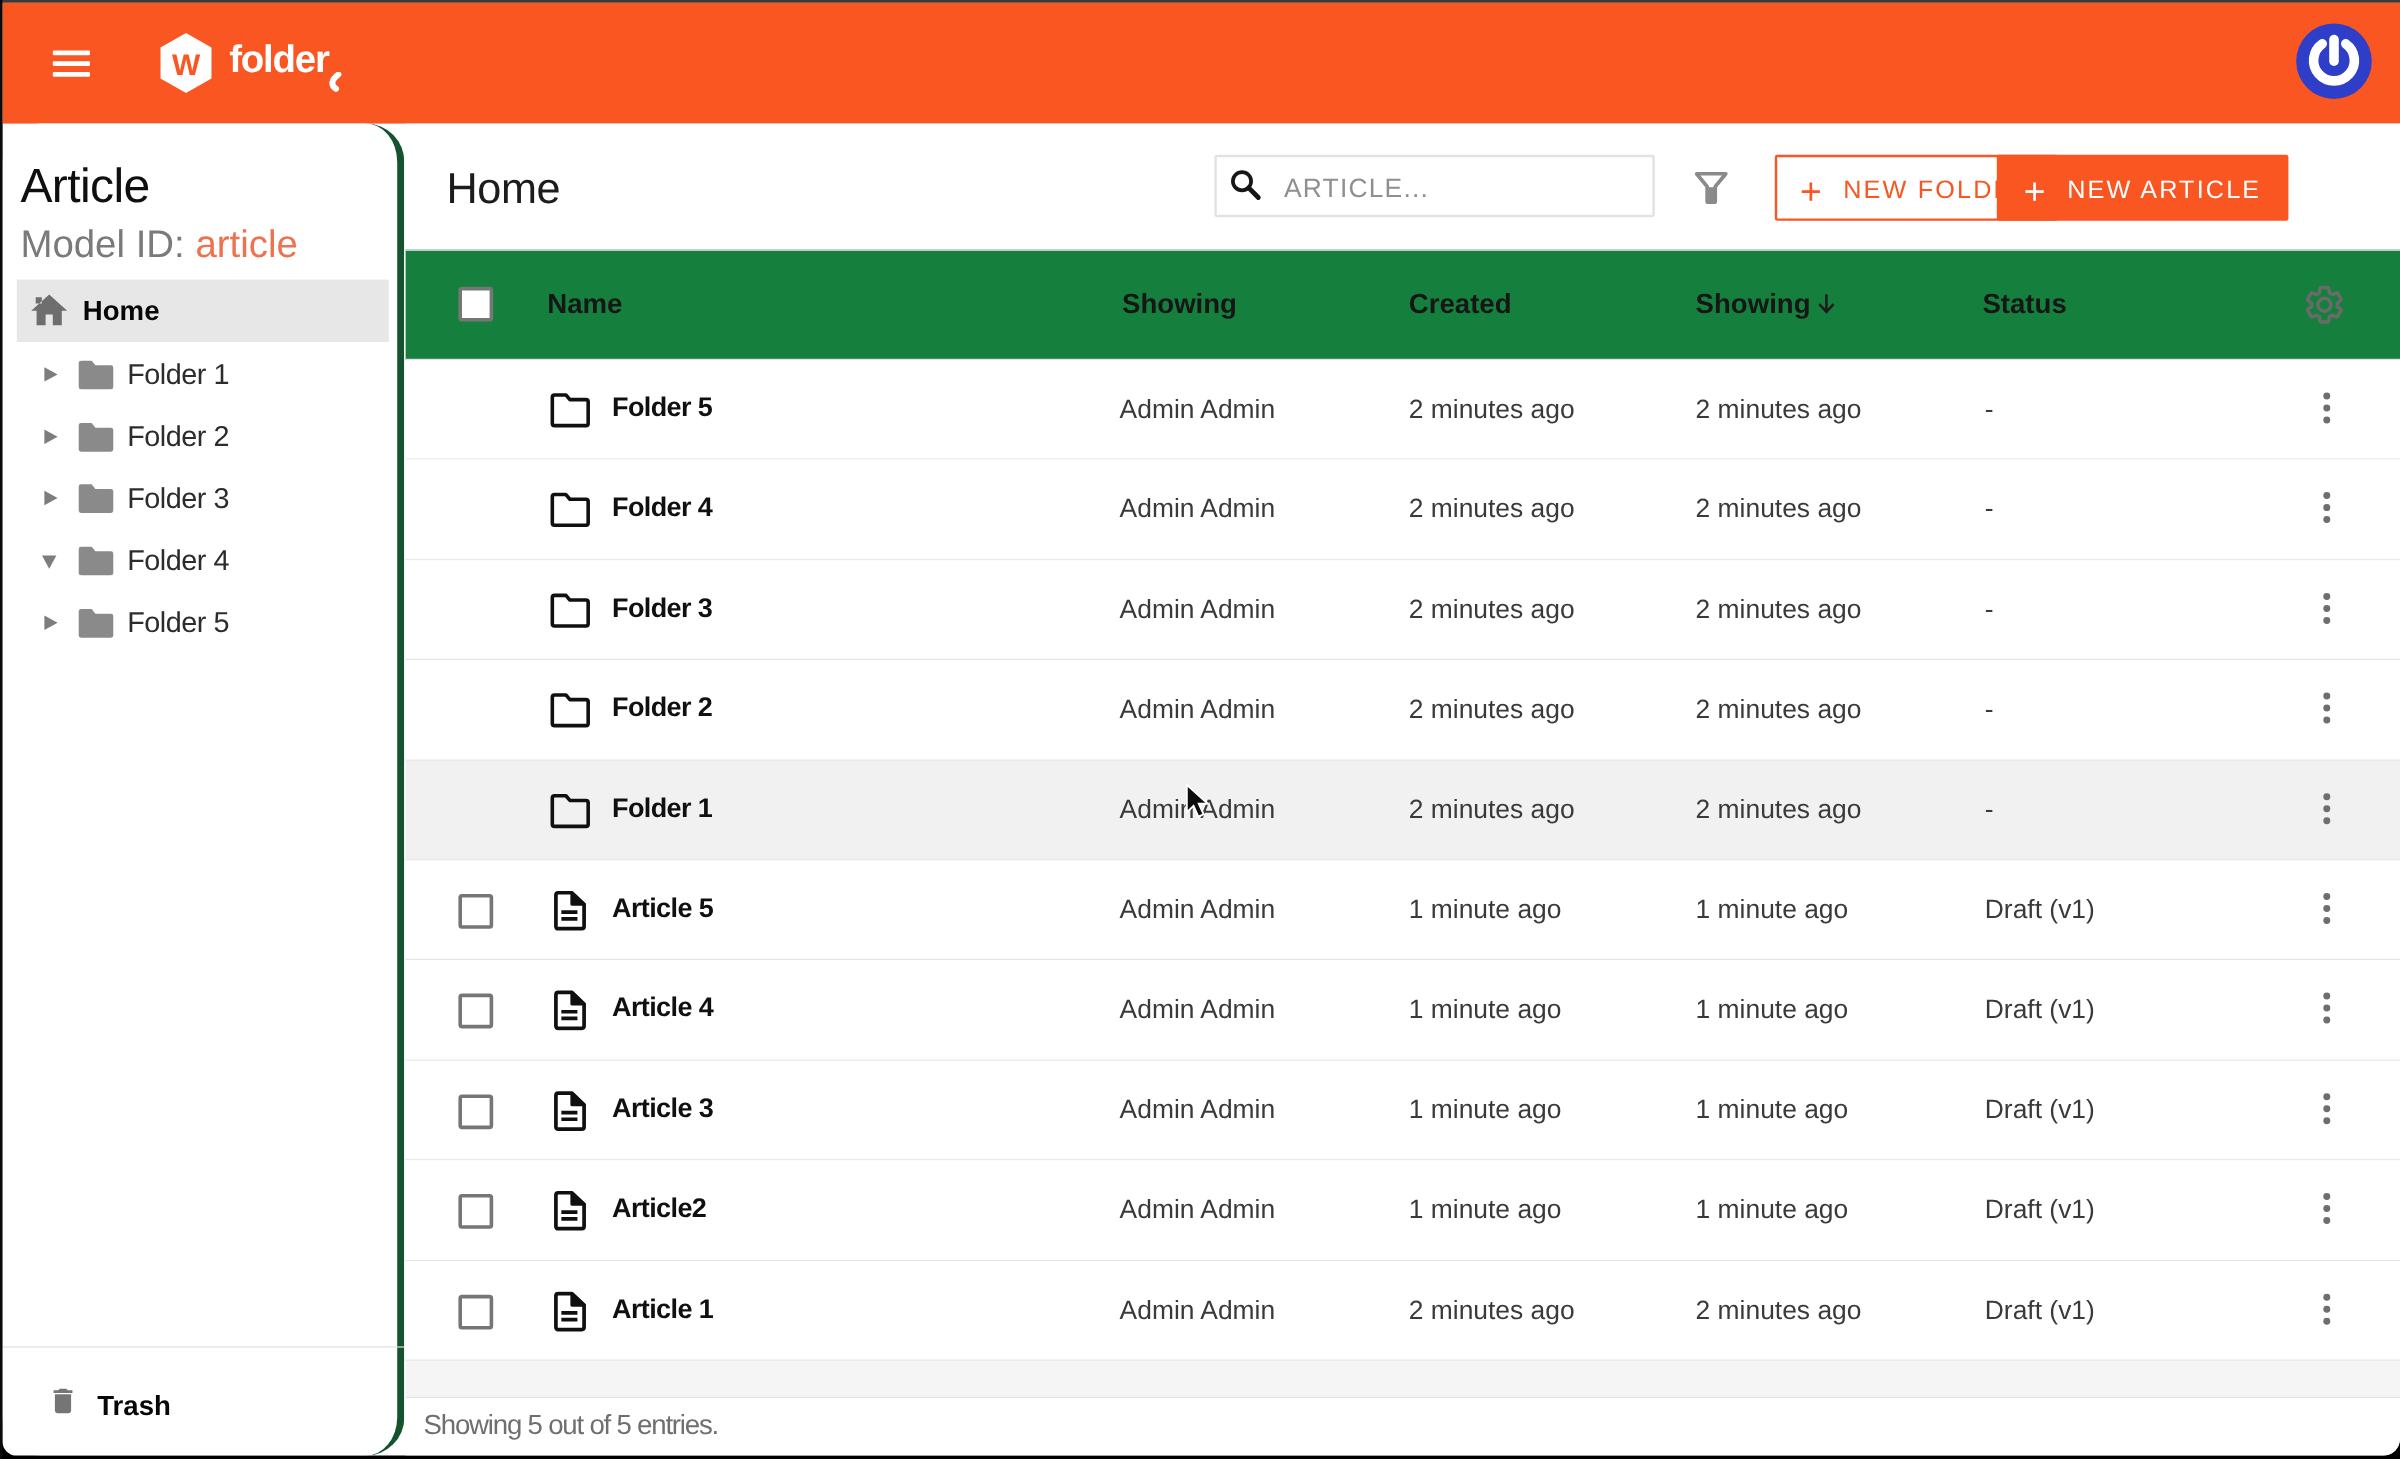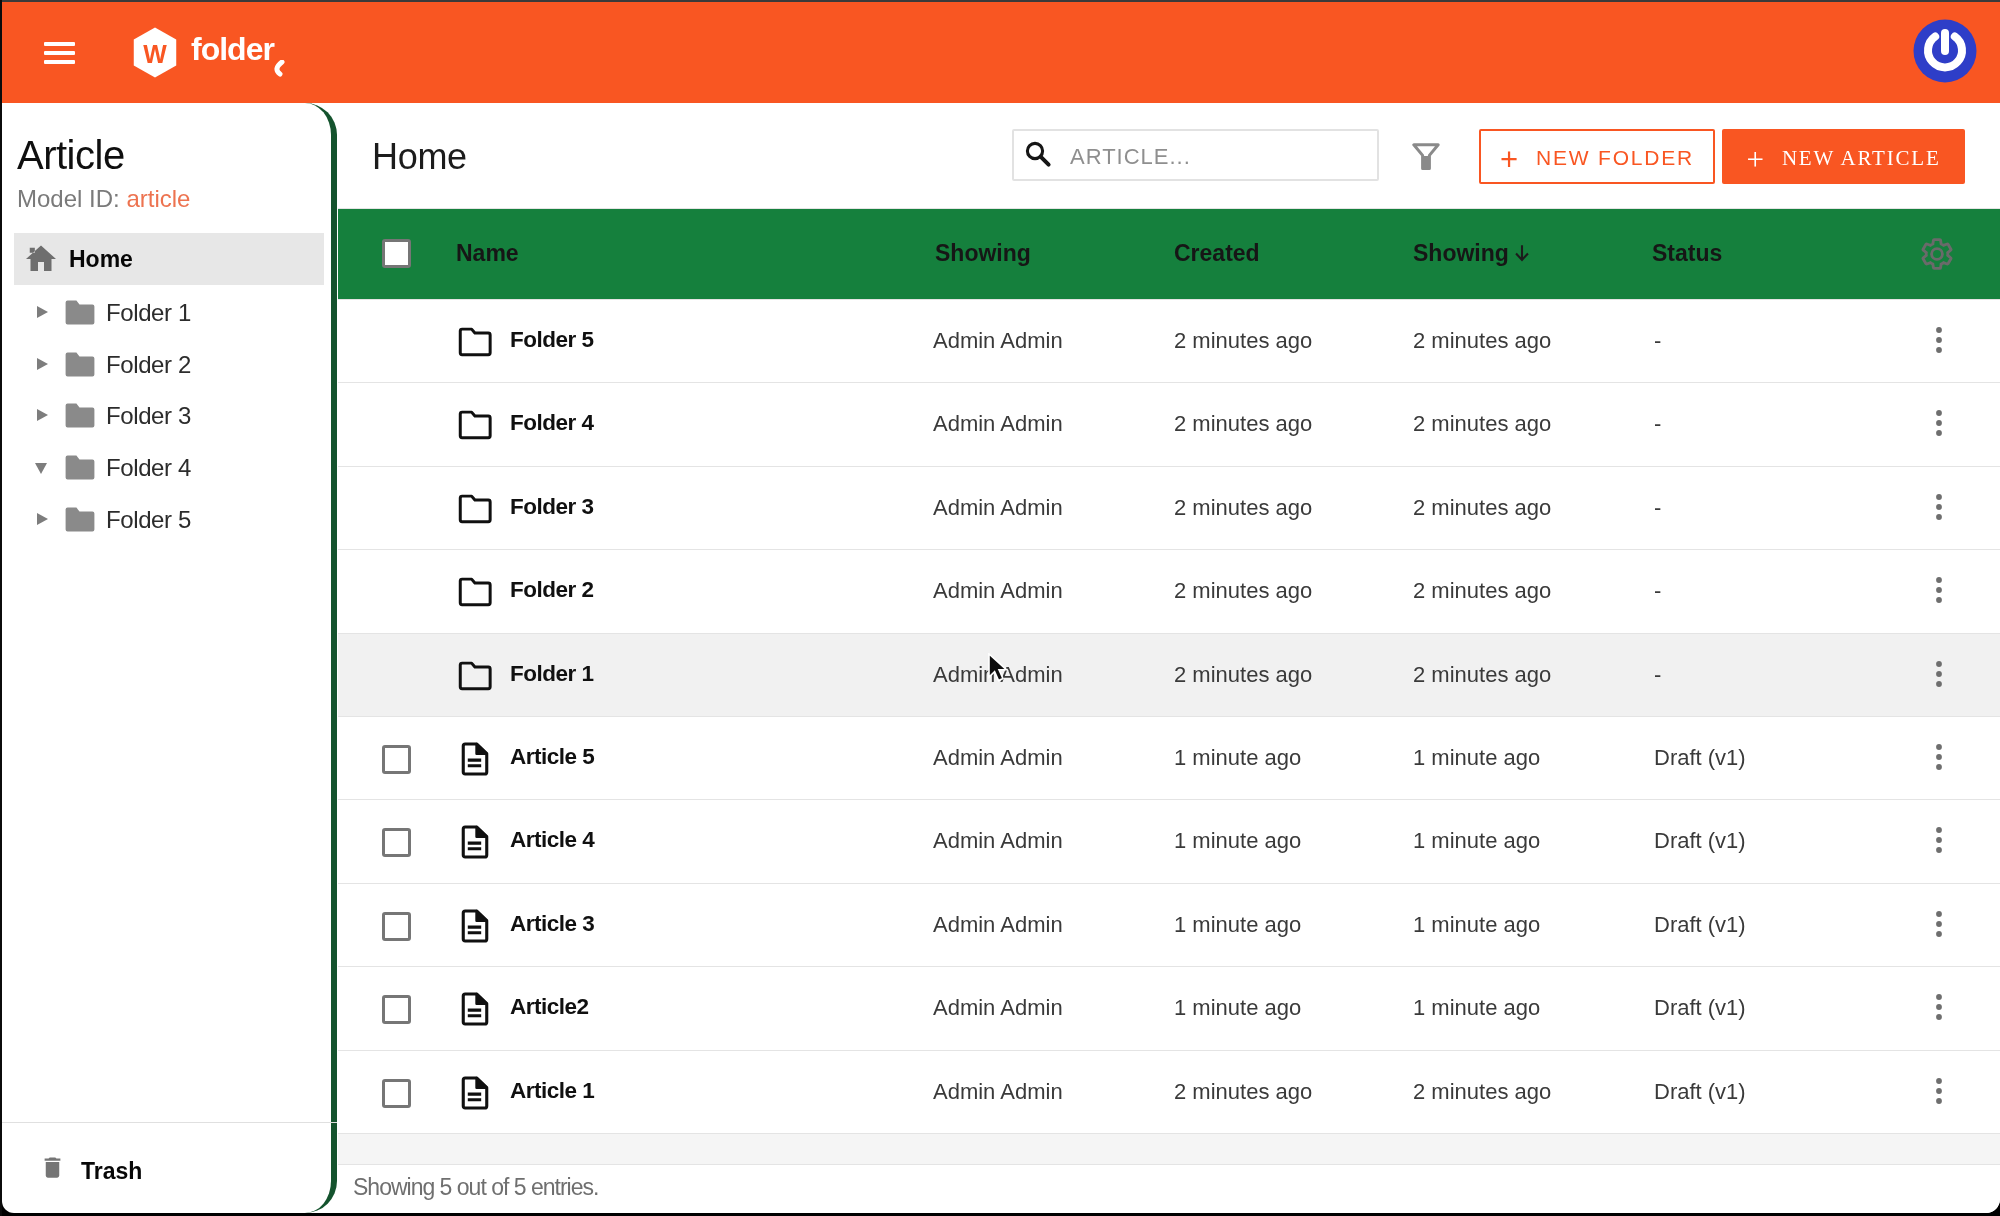--- a/index.html
+++ b/index.html
@@ -10,21 +10,21 @@
 #leftline { position:absolute; left:0; top:0; width:2px; height:1216px; background:#0b0b0b; z-index:50; }
 
 
 #appbar { position:absolute; left:0; top:0; width:1998px; height:101px; background:#F95622; }
 .hbar { position:absolute; left:42px; width:31px; height:4px; background:#fff; border-radius:1px; }
 #logotext { position:absolute; left:189px; top:29px; color:#fff; font-size:32px; font-weight:bold; letter-spacing:-1px; }
 
 
 #sidebar { position:absolute; left:0; top:101px; width:335px; height:1110px; background:#fff; border-right:6px solid #14532d;border-radius:32px; }
 #sidebar h1 { position:absolute; left:15px; top:30px; font-size:40px; font-weight:400; color:#0f0f0f; letter-spacing:-0.5px; }
-#modelid { position:absolute; left:15px; top:82px; font-size:24px; color:#7a7a7a; }
+#modelid { position:absolute; left:15px; top:82px; font-size:32px; color:#7a7a7a; }
 #modelid b { color:#ED7350; font-weight:400; }
 #homeitem { position:absolute; left:12px; top:130px; width:310px; height:52px; background:#e7e7e7; }
 
 #homeitem span { position:absolute; left:55px; top:13px; font-size:23px; font-weight:bold; color:#070707; }
 .sitem { position:absolute; left:0; width:335px; height:52px; }
 .tri-r { position:absolute; left:35px; top:20px; width:0; height:0; border-left:11px solid #7d7d7d; border-top:6.5px solid transparent; border-bottom:6.5px solid transparent; }
 .tri-d { position:absolute; left:33px; top:22px; width:0; height:0; border-top:11px solid #7d7d7d; border-left:6.5px solid transparent; border-right:6.5px solid transparent; }
 .sfold { position:absolute; left:62px; top:13px; }
 .slabel { position:absolute; left:104px; top:13px; font-size:24px; color:#2c2c2c; letter-spacing:-0.4px; }
 #newfolder { position:absolute; left:0px; top:446px; width:335px; height:52px; }
@@ -36,21 +36,21 @@
 
 
 #main { position:absolute; left:336px; top:101px; width:1662px; height:1110px; background:#fff; }
 #heading { position:absolute; left:34px; top:33px; font-size:36px; color:#1c1c1c; letter-spacing:-0.3px; }
 #search { position:absolute; left:674px; top:26px; width:367px; height:52px; border:2px solid #e2e2e2; border-radius:2px; }
 #search svg { position:absolute; left:10px; top:9px; }
 #search span { position:absolute; left:56px; top:13px; font-size:22px; color:#8f8f8f; letter-spacing:1px; }
 #funnel { position:absolute; left:1074px; top:40px; }
 .btn { position:absolute; top:26px; height:55px; border-radius:2px; font-size:21px; letter-spacing:1.8px; font-weight:400; }
 #btnfolder { left:1141px; width:236px; border:2px solid #F95622; color:#F95622; background:#fff; }
-#btnarticle { left:1384px; width:243px; background:#F95622; color:#fff;font-family:Liberation Serif, serif; }
+#btnarticle { left:1326px; width:243px; background:#F95622; color:#fff; }
 .btn .plus { font-size:31px; font-weight:400; position:relative; top:3px; margin-right:18px; letter-spacing:0; }
 .btn .lbl { position:relative; top:-2px; }
 .btncontent { position:absolute; width:100%; text-align:center; top:50%; transform:translateY(-50%); white-space:nowrap; }
 
 
 #thead { position:absolute; left:336px; top:206px; width:1662px; height:92px; border-top:1px solid #e4e4e4; border-bottom:1px solid #e4e4e4; background:#15803d; }
 .hlabel { position:absolute; top:31px; font-size:23px; font-weight:bold; color:#161616; }
 .cb { display:inline-block; width:29px; height:29px; border:3px solid #767676; border-radius:3px; background:#fff; }
 #tbl { position:absolute; left:0px; top:0px; }
 .row { position:absolute; left:336px; width:1662px; height:83.4px; border-bottom:1px solid #e4e4e4; background:#fff; }

